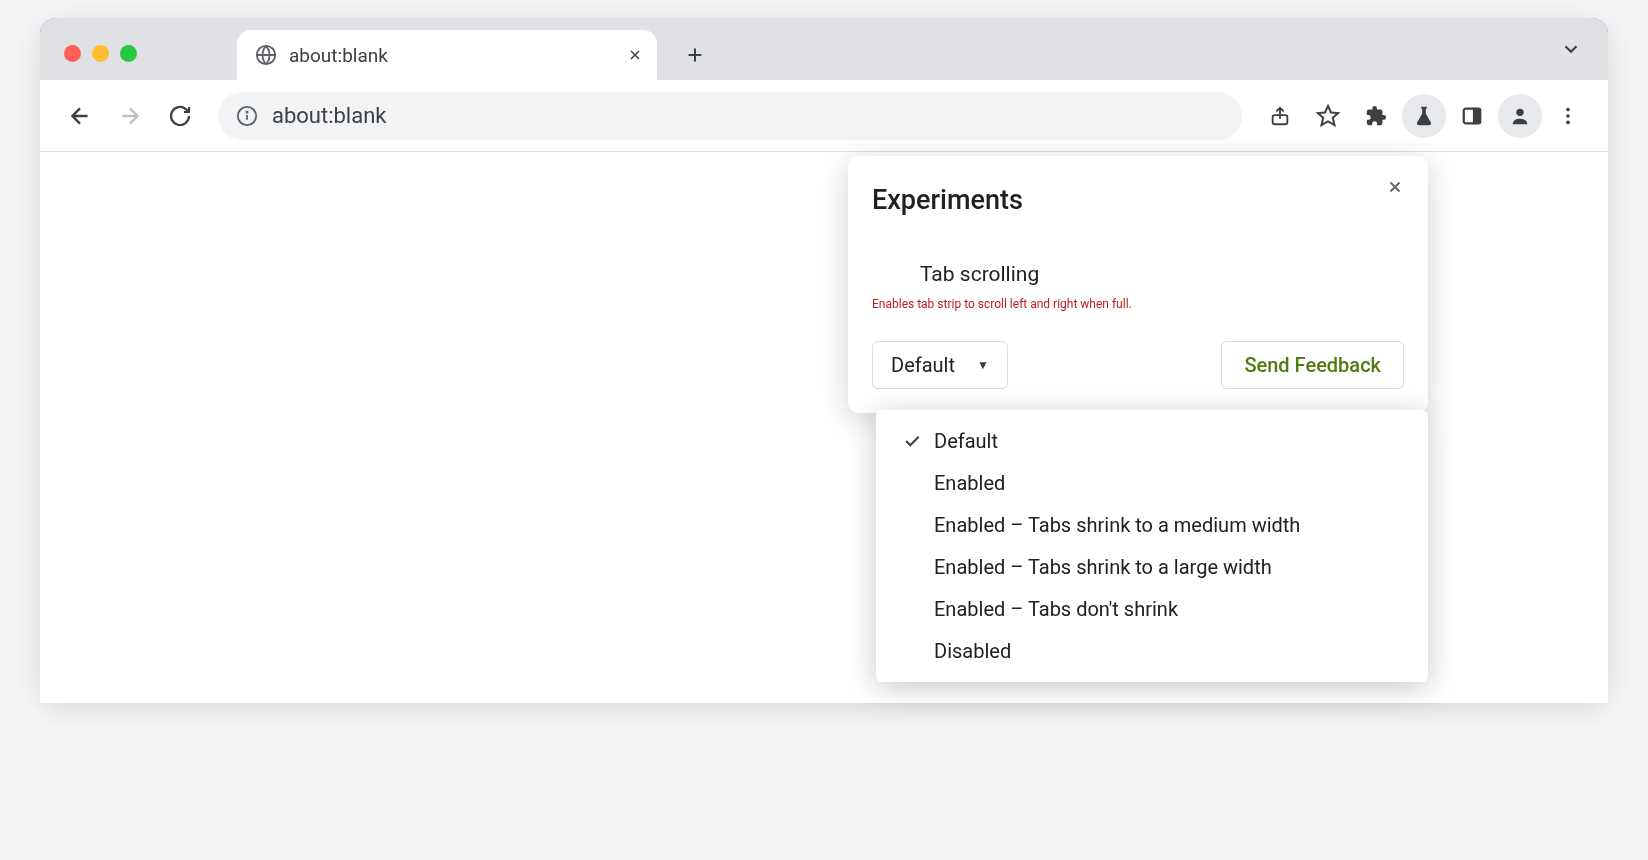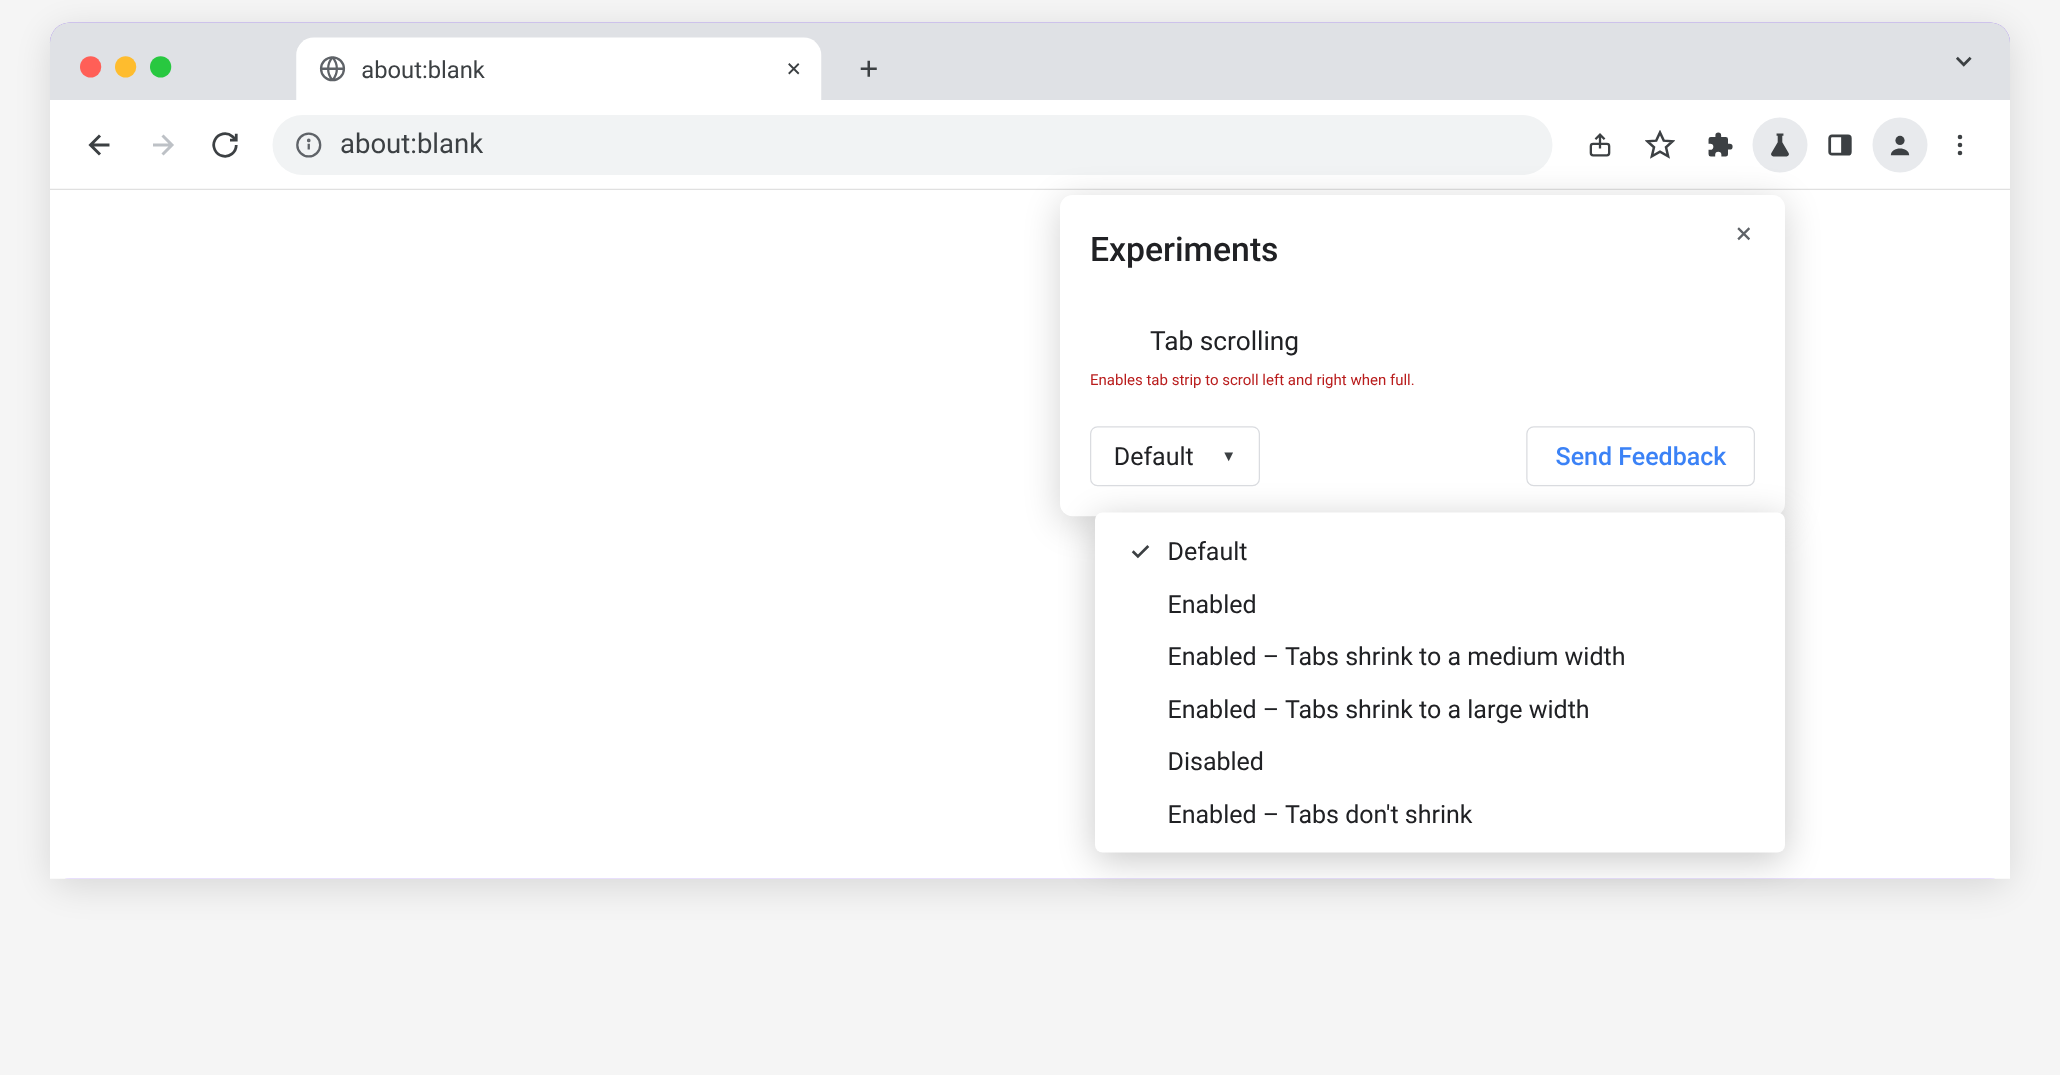--- a/index.html
+++ b/index.html
@@ -112,21 +112,21 @@
   .exp-desc { font-size:12px; color:#b91c1c; margin-bottom:28px; line-height:1.45; }
   .exp-row { display:flex; justify-content:space-between; align-items:center; }
   .select-btn {
     border:1px solid #dadce0; border-radius:6px; height:48px; padding:0 18px;
     display:flex; align-items:center; gap:22px; font-size:20px; color:#202124;
     background:#fff;
   }
   .select-btn .caret { font-size:12px; color:#3c4043; }
   .feedback-btn {
     border:1px solid #dadce0; border-radius:6px; height:48px; padding:0 22px;
-    display:flex; align-items:center; font-size:20px; color:#3b82f6;
+    display:flex; align-items:center; font-size:20px; color:#4d7c0f;
     background:#fff; font-weight:500;
   }
 
   .dropdown-menu {
     position:absolute;
     top:410px;
     right:220px;
     width:552px;
     background:#fff;
     border-radius:6px;
@@ -293,19 +293,19 @@
   <div class="dropdown-item">
     <span class="check"></span>
     <span class="label">Enabled – Tabs shrink to a medium width</span>
   </div>
   <div class="dropdown-item">
     <span class="check"></span>
     <span class="label">Enabled – Tabs shrink to a large width</span>
   </div>
   <div class="dropdown-item">
     <span class="check"></span>
+    <span class="label">Enabled – Tabs don't shrink</span>
+  </div>
+  <div class="dropdown-item">
+    <span class="check"></span>
     <span class="label">Disabled</span>
   </div>
-  <div class="dropdown-item">
-    <span class="check"></span>
-    <span class="label">Enabled – Tabs don't shrink</span>
-  </div>
 </div>
 
 </body></html>

